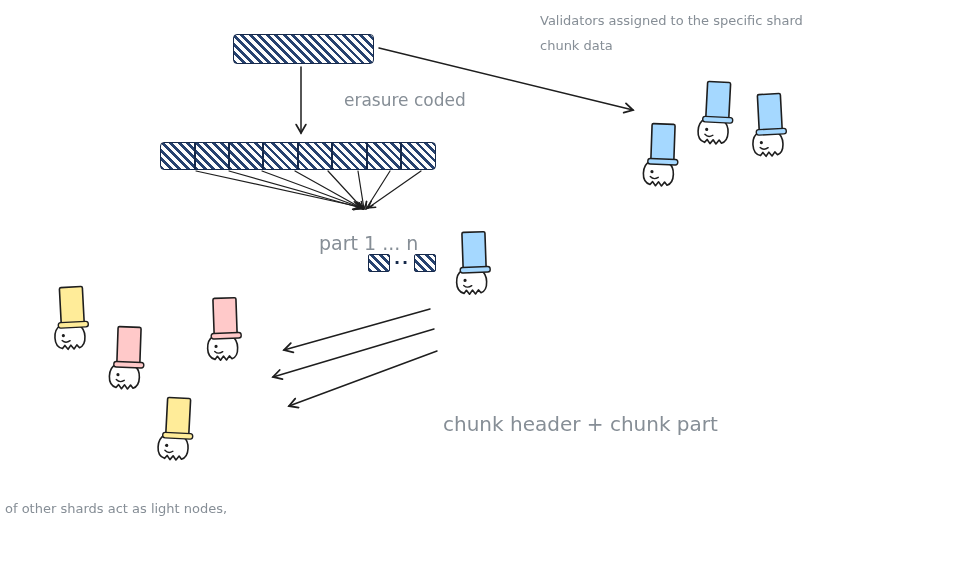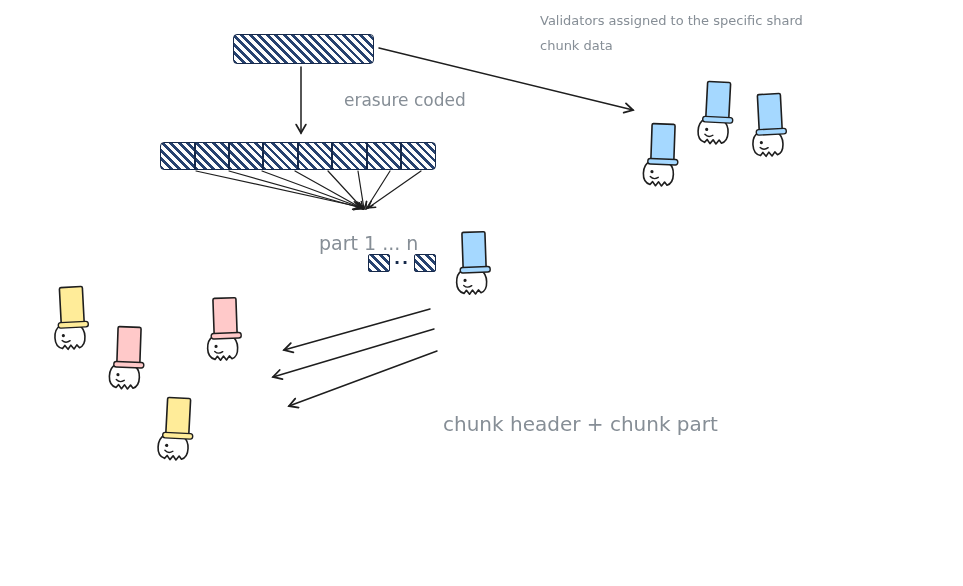--- a/index.html
+++ b/index.html
@@ -111,20 +111,21 @@
   <div class="label part-range">part 1 ... n</div>
   <div class="label dots">..</div>
   <div class="label transfer">chunk header + chunk part</div>
 
   <div class="para top-right">
     <div>Validators assigned to the specific shard</div>
     <div>chunk data</div>
   </div>
 
   <div class="para bottom-left">
+    <div>of other shards act as light nodes,</div>
   </div>
 
   <svg class="validator" width="46" height="68" viewBox="0 0 46 68" style="left: 452px; top: 230px; transform: rotate(-2deg); color: rgb(165, 216, 255);">
       <use href="#validator-shape"></use>
     </svg>
 
   <svg class="validator" width="46" height="68" viewBox="0 0 46 68" style="left: 695px; top: 80px; transform: rotate(3deg); color: rgb(165, 216, 255);">
       <use href="#validator-shape"></use>
     </svg>
 

